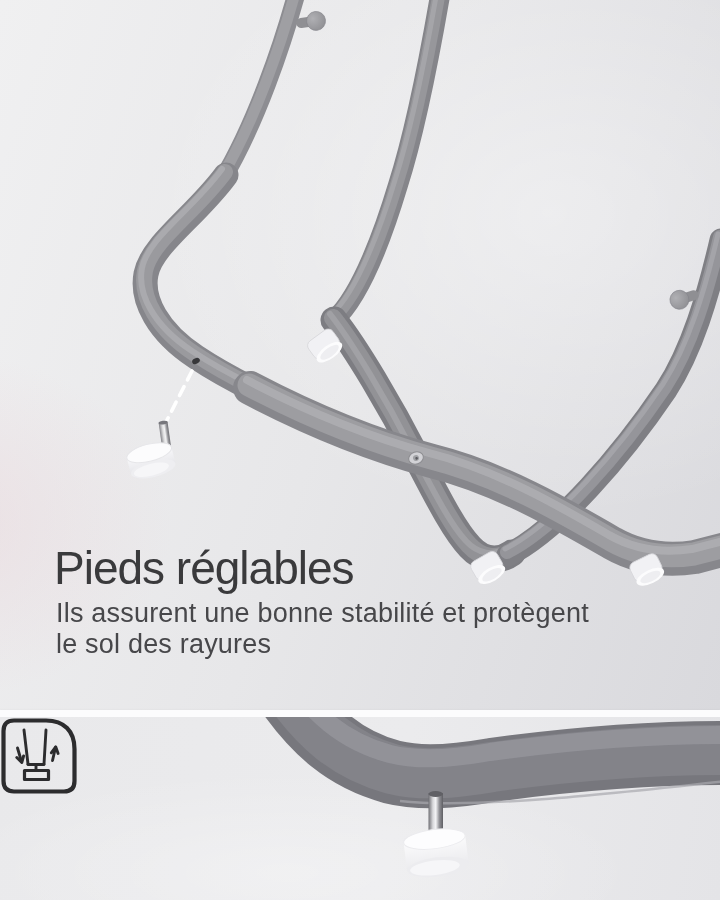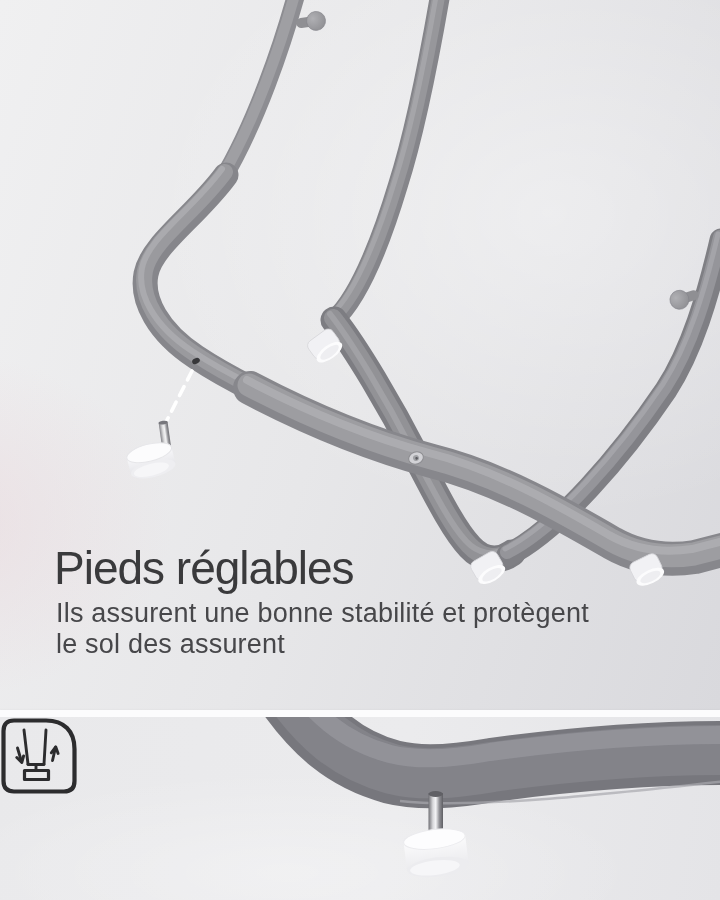--- a/index.html
+++ b/index.html
@@ -147,21 +147,21 @@
           <ellipse cx="151" cy="469" rx="22.8" ry="8.2" fill="#eeeef1"></ellipse>
           <ellipse cx="149" cy="469.5" rx="18" ry="6" fill="#f6f6f8"></ellipse>
           <ellipse cx="151" cy="452.5" rx="23" ry="8.6" fill="#fcfcfd" stroke="#e6e6e9" stroke-width="1"></ellipse>
         </g>
       </g>
     </svg>
 
     <div class="hero-title">Pieds réglables</div>
     <div class="hero-subtitle">
       <div>Ils assurent une bonne stabilité et protègent</div>
-      <div>le sol des assurent</div>
+      <div>le sol des rayures</div>
     </div>
   </div>
 
   <div class="divider"></div>
 
   <div class="photo-bottom">
     <svg width="720" height="183" viewBox="0 0 720 183">
       <defs>
         <linearGradient id="stemGrad2" x1="0" y1="0" x2="1" y2="0">
           <stop offset="0" stop-color="#6f6f74"></stop>

